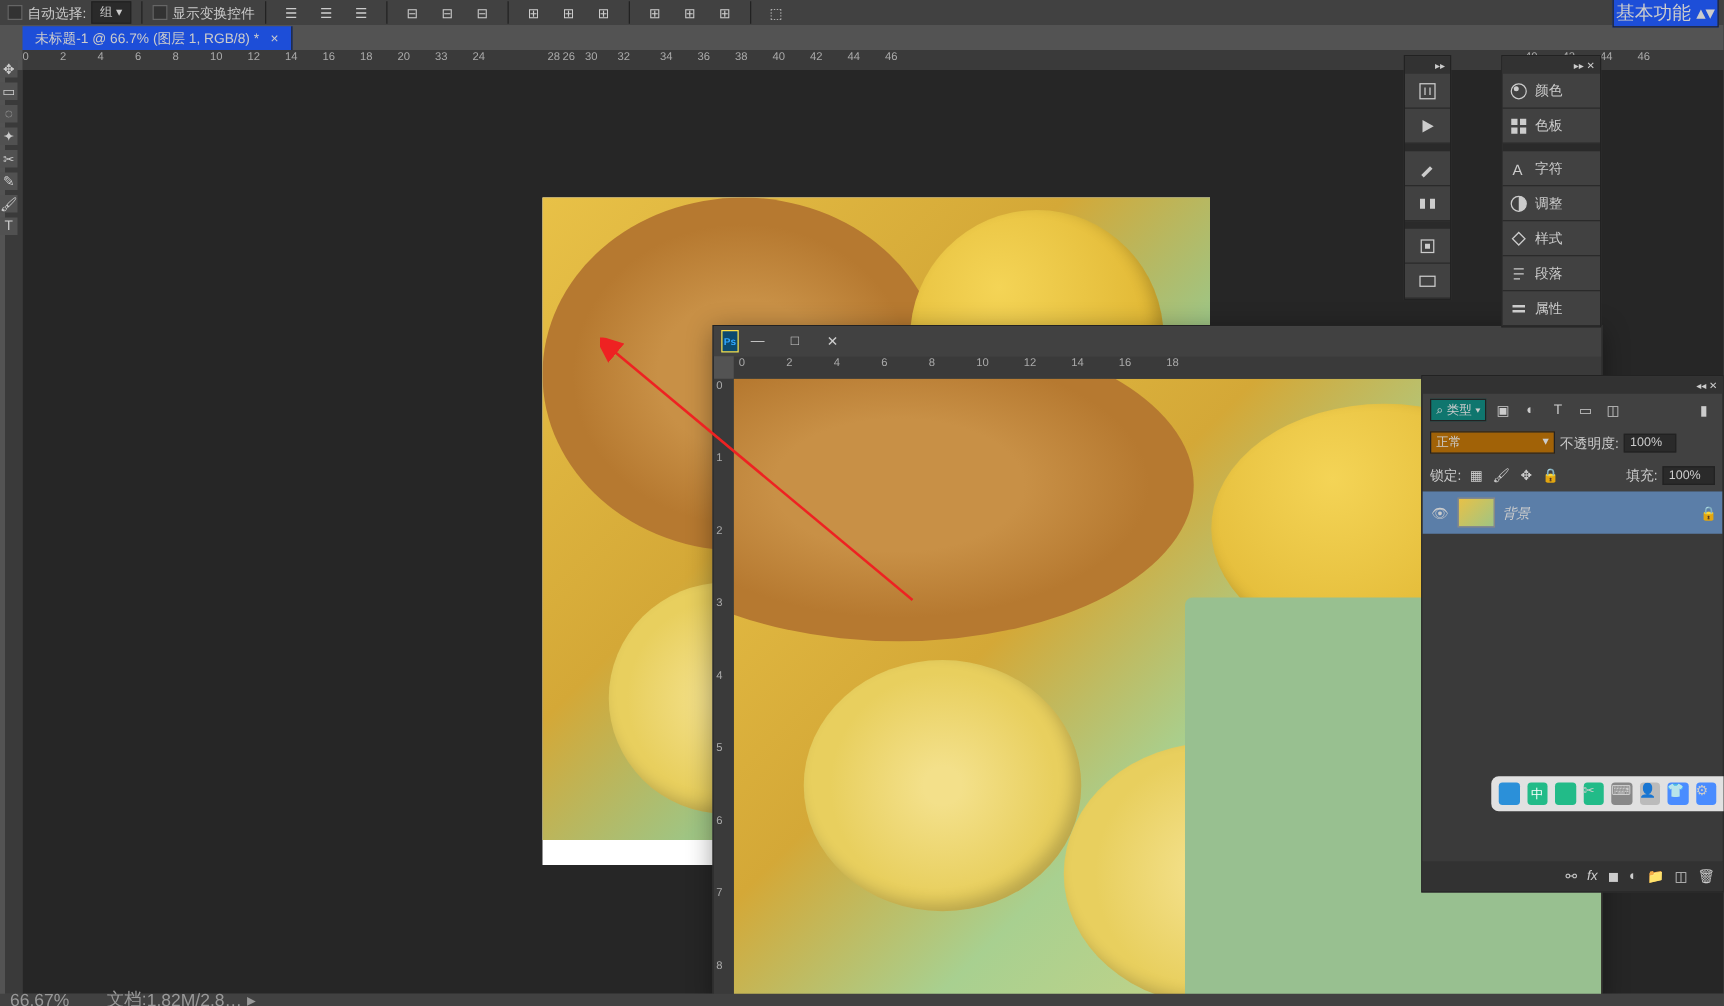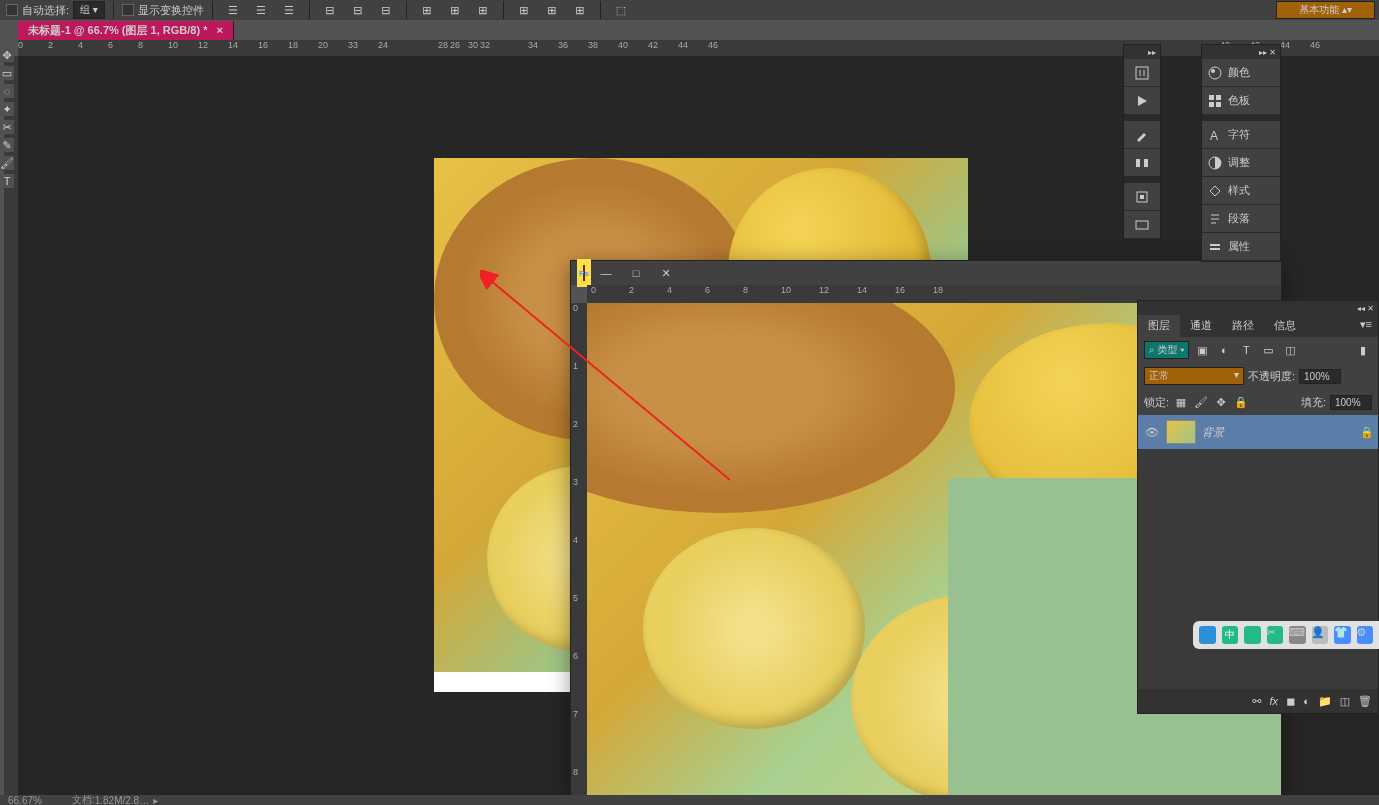--- a/index.html
+++ b/index.html
@@ -2,45 +2,45 @@
 <html><head>
 <meta charset="utf-8">
 <style>
 * { margin: 0; padding: 0; box-sizing: border-box; font-family: "Microsoft YaHei", Arial, sans-serif; }
 body { background: #535353; color: #ccc; font-size: 11px; overflow: hidden; width: 1379px; height: 805px; position: relative; }
 
 .top-bar { position: absolute; top: 0; left: 0; right: 0; height: 20px; background: #414141; display: flex; align-items: center; padding: 0 6px; gap: 4px; }
 .top-bar .cb { width: 12px; height: 12px; border: 1px solid #666; background: #333; }
 .top-bar .sel { background: #2a2a2a; border: 1px solid #222; padding: 1px 6px; font-size: 10px; }
 .top-rt { position: absolute; right: 4px; top: 0; height: 20px; display: flex; align-items: center; }
-.top-rt .sel { background: #a16207; border: 1px solid #222; padding: 1px 22px; font-size: 10px; }
+.top-rt .sel { background: #1d4ed8; border: 1px solid #222; padding: 1px 2px; font-size: 15px; }
 .icon-btn { width: 24px; height: 20px; display: flex; align-items: center; justify-content: center; color: #ccc; }
 .divider-v { width: 1px; height: 18px; background: #222; margin: 0 4px; }
 
 .doc-tabs { position: absolute; top: 20px; left: 18px; height: 20px; display: flex; align-items: center; }
-.doc-tab { background: #be185d; padding: 2px 10px; font-size: 11px; border-right: 1px solid #222; font-weight: bold; }
+.doc-tab { background: #1d4ed8; padding: 2px 10px; font-size: 11px; border-right: 1px solid #222; }
 .doc-tab .close { margin-left: 6px; }
 
 .ruler-h { position: absolute; top: 40px; left: 18px; right: 0; height: 16px; background: #3a3a3a; overflow: hidden; }
 .ruler-h-inner { position: relative; width: 100%; height: 100%; }
 .tick { position: absolute; top: 0; font-size: 9px; color: #aaa; }
 
 .ruler-v { position: absolute; top: 56px; left: 4px; width: 14px; bottom: 10px; background: #3a3a3a; }
 .tools-col { position: absolute; top: 48px; left: 0; width: 18px; display: flex; flex-direction: column; gap: 4px; }
 .tool { width: 14px; height: 14px; background: #515151; display: flex; align-items: center; justify-content: center; }
 
 .canvas-area { position: absolute; top: 56px; left: 18px; right: 0; bottom: 10px; background: #262626; }
 .img-main { position: absolute; left: 416px; top: 102px; width: 534px; height: 534px; background: #fff; }
 .img-content { width: 100%; height: 514px; background: linear-gradient(135deg, #e8c147 0%, #d4a837 40%, #9fc584 60%, #e8d77b 100%); position: relative; overflow: hidden; }
 .lemon { position: absolute; border-radius: 50%; background: radial-gradient(circle at 35% 30%, #f4d456, #e0b632 70%); box-shadow: inset -6px -6px 12px rgba(0,0,0,0.2); }
 .cake { position: absolute; left: 0; top: 0; width: 60%; height: 55%; background: radial-gradient(ellipse at center, #c89046 30%, #b67930 60%); border-radius: 50%; }
 
 .float-win { position: absolute; left: 570px; top: 260px; width: 712px; height: 545px; background: #535353; border: 1px solid #222; box-shadow: 0 4px 20px rgba(0,0,0,0.4); }
 .float-title { height: 24px; background: #414141; display: flex; align-items: center; padding: 0 6px; }
-.float-title .ps-ico { width: 14px; height: 28px; background: #7f1d1d; border: 6px solid #fde047; display: flex; align-items: center; justify-content: center; font-size: 8px; color: #31a8ff; font-weight: bold; }
+.float-title .ps-ico { width: 14px; height: 18px; background: #0c4a6e; border: 1px solid #fde047; display: flex; align-items: center; justify-content: center; font-size: 8px; color: #31a8ff; font-weight: bold; }
 .float-title .ttl { margin-left: 6px; font-size: 11px; color: #ccc; flex: 1; }
 .win-btns { display: flex; }
 .win-btn { width: 30px; height: 20px; display: flex; align-items: center; justify-content: center; color: #ccc; }
 .win-btn.close-x { background: transparent; }
 .float-canvas { position: absolute; top: 42px; left: 16px; right: 0; bottom: 0; background: #262626; overflow: hidden; }
 .float-ruler-h { position: absolute; top: 24px; left: 16px; right: 0; height: 18px; background: #3a3a3a; overflow: hidden; }
 .float-ruler-v { position: absolute; top: 42px; left: 0; width: 16px; bottom: 0; background: #3a3a3a; overflow: hidden; }
 
 .arrow-svg { position: absolute; left: 480px; top: 270px; width: 260px; height: 220px; pointer-events: none; z-index: 5; }
 
@@ -69,21 +69,21 @@
 .layer-lock { height: 26px; display: flex; align-items: center; padding: 0 6px; gap: 4px; }
 .layer-lock-ico { width: 16px; height: 16px; display: flex; align-items: center; justify-content: center; }
 .layers-list { flex: 1; background: #3a3a3a; overflow: auto; }
 .layer-row { height: 34px; display: flex; align-items: center; background: #5b7ea8; padding: 0 6px; gap: 6px; }
 .layer-eye { width: 16px; height: 16px; display: flex; align-items: center; justify-content: center; }
 .layer-thumb { width: 30px; height: 24px; background: linear-gradient(135deg, #e8c147, #9fc584); border: 1px solid #888; }
 .layer-name { flex: 1; font-style: italic; font-size: 11px; }
 .layer-lock-s { width: 12px; height: 12px; }
 .layers-footer { height: 24px; background: #323232; display: flex; align-items: center; justify-content: flex-end; padding: 0 6px; gap: 8px; }
 
-.status-bar { position: absolute; bottom: 0; left: 0; right: 0; height: 10px; background: #414141; display: flex; align-items: center; padding: 0 8px; font-size: 10px; color: #999; }
+.status-bar { position: absolute; bottom: 0; left: 0; right: 0; height: 10px; background: #414141; display: flex; align-items: center; padding: 0 8px; font-size: 14px; color: #999; }
 
 .taskbar-icons { position: absolute; right: 0; bottom: 156px; width: 186px; height: 28px; background: #e1e1e1; border-radius: 6px 0 0 6px; display: flex; align-items: center; padding: 0 6px; gap: 6px; }
 .tb-ico { width: 18px; height: 18px; border-radius: 3px; }
 
 .pct-field { background: #2a2a2a; border: 1px solid #222; padding: 1px 4px; font-size: 10px; width: 42px; }
 </style>
 </head>
 <body>
 
 <div class="top-bar">
@@ -134,21 +134,21 @@
       <span class="tick" style="left: 180px;">12</span>
       <span class="tick" style="left: 210px;">14</span>
       <span class="tick" style="left: 240px;">16</span>
       <span class="tick" style="left: 270px;">18</span>
       <span class="tick" style="left: 300px;">20</span>
       <span class="tick" style="left: 330px;">33</span>
       <span class="tick" style="left: 360px;">24</span>
       <span class="tick" style="left: 390px; margin-left: 42px;">26</span>
       <span class="tick" style="left: 420px;">28</span>
       <span class="tick" style="left: 450px;">30</span>
-      <span class="tick" style="left: 462px;">32</span>
+      <span class="tick" style="left: 476px;">32</span>
       <span class="tick" style="left: 510px;">34</span>
       <span class="tick" style="left: 540px;">36</span>
       <span class="tick" style="left: 570px;">38</span>
       <span class="tick" style="left: 600px;">40</span>
       <span class="tick" style="left: 630px;">42</span>
       <span class="tick" style="left: 660px;">44</span>
       <span class="tick" style="left: 690px;">46</span>
     </div>
 </div>
 <div class="ruler-h" style="left:1220px; right:0;">
@@ -322,27 +322,20 @@
           <rect x="2" y="4" width="10" height="2" fill="#ccc"></rect>
           <rect x="2" y="8" width="10" height="2" fill="#ccc"></rect>
         </svg>
         <span>属性</span>
       </div>
   </div>
 </div>
 
 <div class="layers-panel">
   <div class="hdr-bar">◂◂  ✕</div>
-  <div class="layers-tabs">
-    <div class="layers-tab active">图层</div>
-    <div class="layers-tab">通道</div>
-    <div class="layers-tab">路径</div>
-    <div class="layers-tab">信息</div>
-    <div style="margin-left:auto;padding:3px 6px">▾≡</div>
-  </div>
   <div class="layer-filters">
     <div class="sel"><span>⌕</span> <span>类型</span> ▾</div>
     <div class="filter-ico">▣</div>
     <div class="filter-ico">◐</div>
     <div class="filter-ico">T</div>
     <div class="filter-ico">▭</div>
     <div class="filter-ico">◫</div>
     <div style="margin-left:auto" class="filter-ico">▮</div>
   </div>
   <div class="layer-blend">

